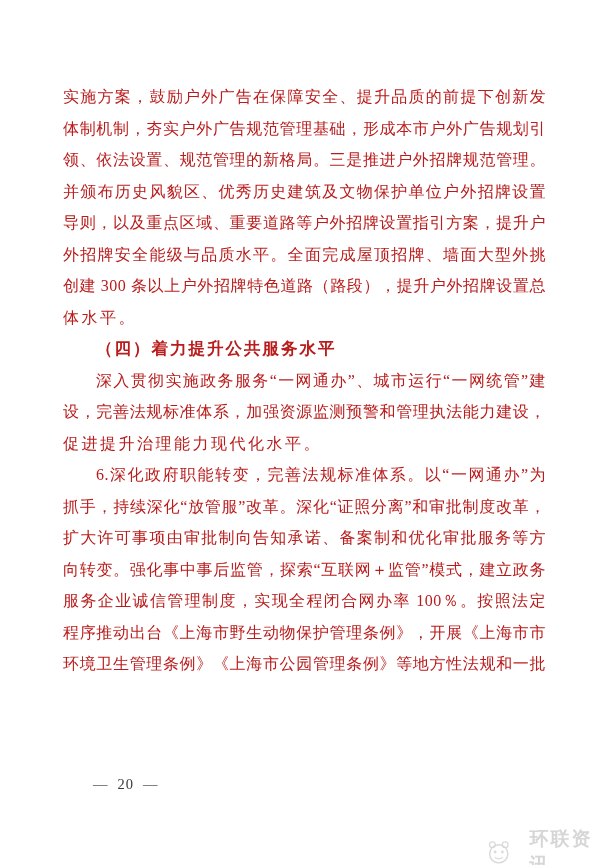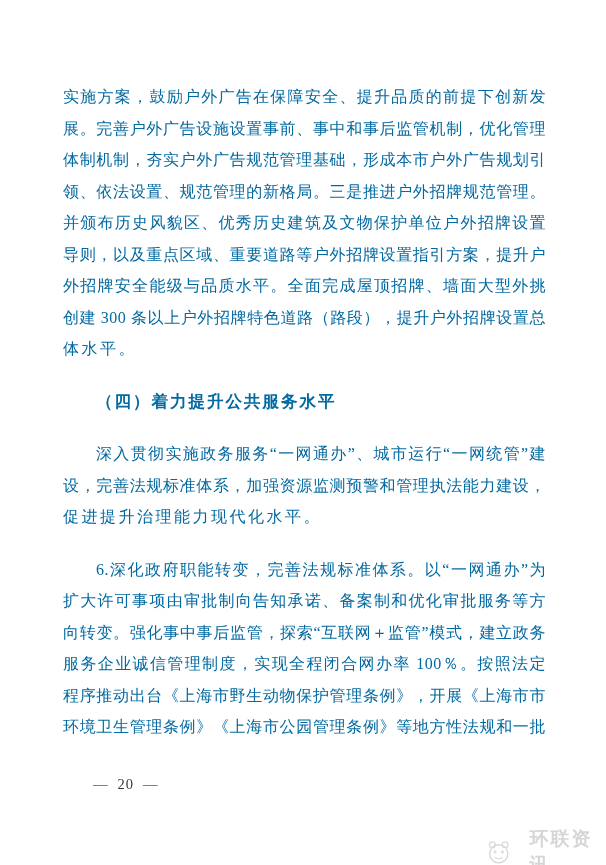--- a/index.html
+++ b/index.html
@@ -16,33 +16,33 @@
   }
   .content {
     position: absolute;
     left: 63px; top: 81px;
     width: 483px;
   }
   .line {
     height: 31.5px;
     line-height: 31.5px;
     font-size: 16px;
-    color: #0369a1;
+    color: #b91c1c;
     letter-spacing: 0.5px;
     text-align: justify;
     text-align-last: justify;
     overflow: hidden;
     white-space: normal;
   }
   .line.plain {
     text-align: right;
     text-align-last: left;
     letter-spacing: 2.5px;
   }
-  .line.indent { text-indent: 33px; margin-top: 21px; }
+  .line.indent { text-indent: 33px; }
   .line.heading {
     font-weight: 700;
     text-align: left;
     text-align-last: left;
     letter-spacing: 2px;
     font-size: 16.5px;
   }
   .footer {
     position: absolute;
     left: 84px; top: 776px;
@@ -70,33 +70,33 @@
   }
   .wm-icon { display: block; }
 </style>
 </head>
 <body>
 
 <div class="page">
 
   <div class="content">
     <div class="line">实施方案，鼓励户外广告在保障安全、提升品质的前提下创新发</div>
-    <div class="line">展。完善户外广告设施设置事前、事中和事后监管机制，优化管理</div>
     <div class="line">体制机制，夯实户外广告规范管理基础，形成本市户外广告规划引</div>
     <div class="line">领、依法设置、规范管理的新格局。三是推进户外招牌规范管理。</div>
     <div class="line">并颁布历史风貌区、优秀历史建筑及文物保护单位户外招牌设置</div>
     <div class="line">导则，以及重点区域、重要道路等户外招牌设置指引方案，提升户</div>
     <div class="line">外招牌安全能级与品质水平。全面完成屋顶招牌、墙面大型外挑</div>
     <div class="line">创建 300 条以上户外招牌特色道路（路段），提升户外招牌设置总</div>
     <div class="line plain">体水平。</div>
     <div class="line heading indent">（四）着力提升公共服务水平</div>
     <div class="line indent">深入贯彻实施政务服务“一网通办”、城市运行“一网统管”建</div>
     <div class="line">设，完善法规标准体系，加强资源监测预警和管理执法能力建设，</div>
     <div class="line plain">促进提升治理能力现代化水平。</div>
     <div class="line indent">6.深化政府职能转变，完善法规标准体系。以“一网通办”为</div>
+    <div class="line">抓手，持续深化“放管服”改革。深化“证照分离”和审批制度改革，</div>
     <div class="line">扩大许可事项由审批制向告知承诺、备案制和优化审批服务等方</div>
     <div class="line">向转变。强化事中事后监管，探索“互联网＋监管”模式，建立政务</div>
     <div class="line">服务企业诚信管理制度，实现全程闭合网办率 100％。按照法定</div>
     <div class="line">程序推动出台《上海市野生动物保护管理条例》，开展《上海市市容</div>
     <div class="line">环境卫生管理条例》《上海市公园管理条例》等地方性法规和一批</div>
   </div>
 
   <div class="footer">
     <span class="dash">—</span>
     <span class="num">20</span>

